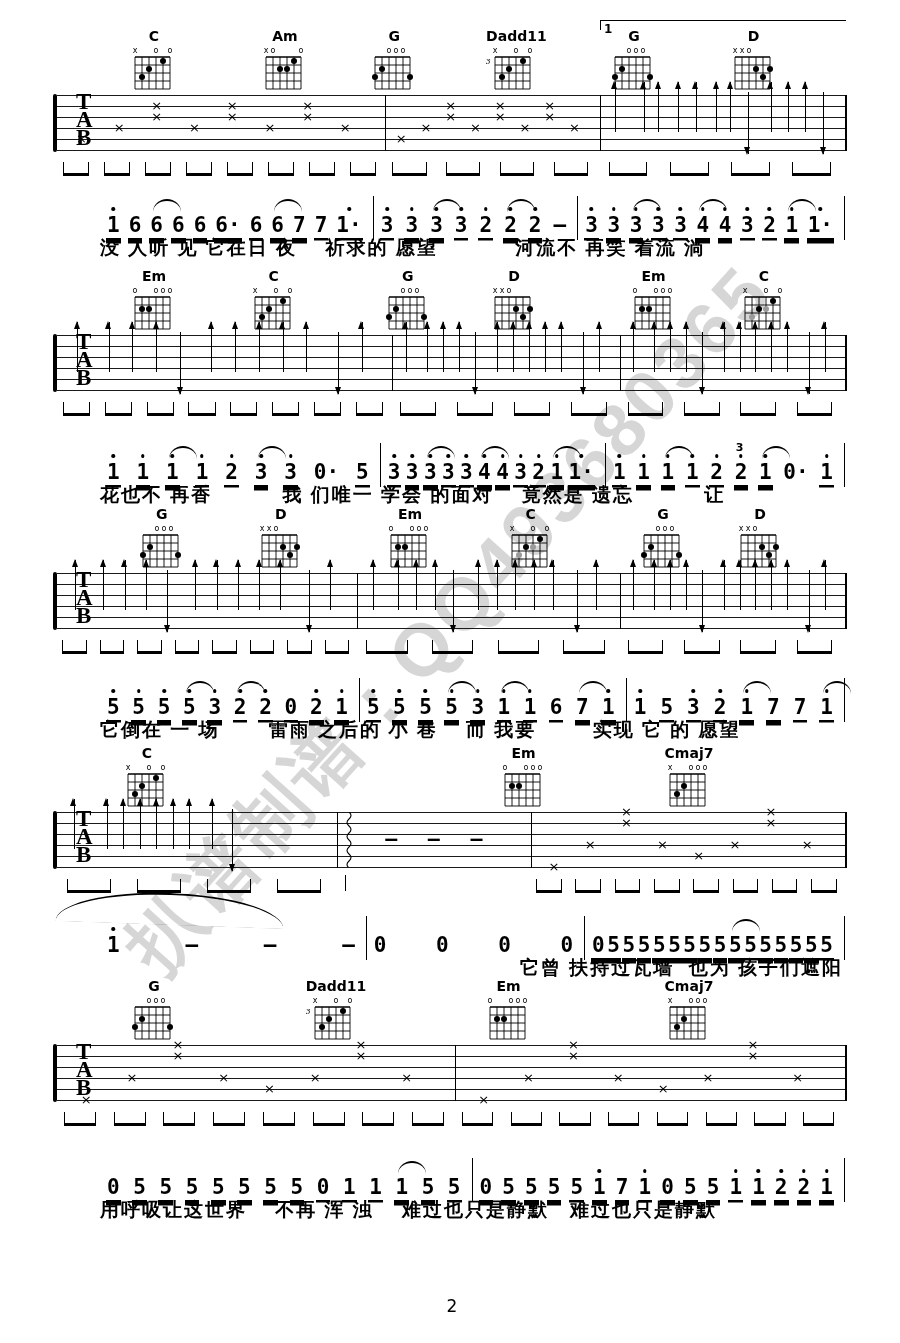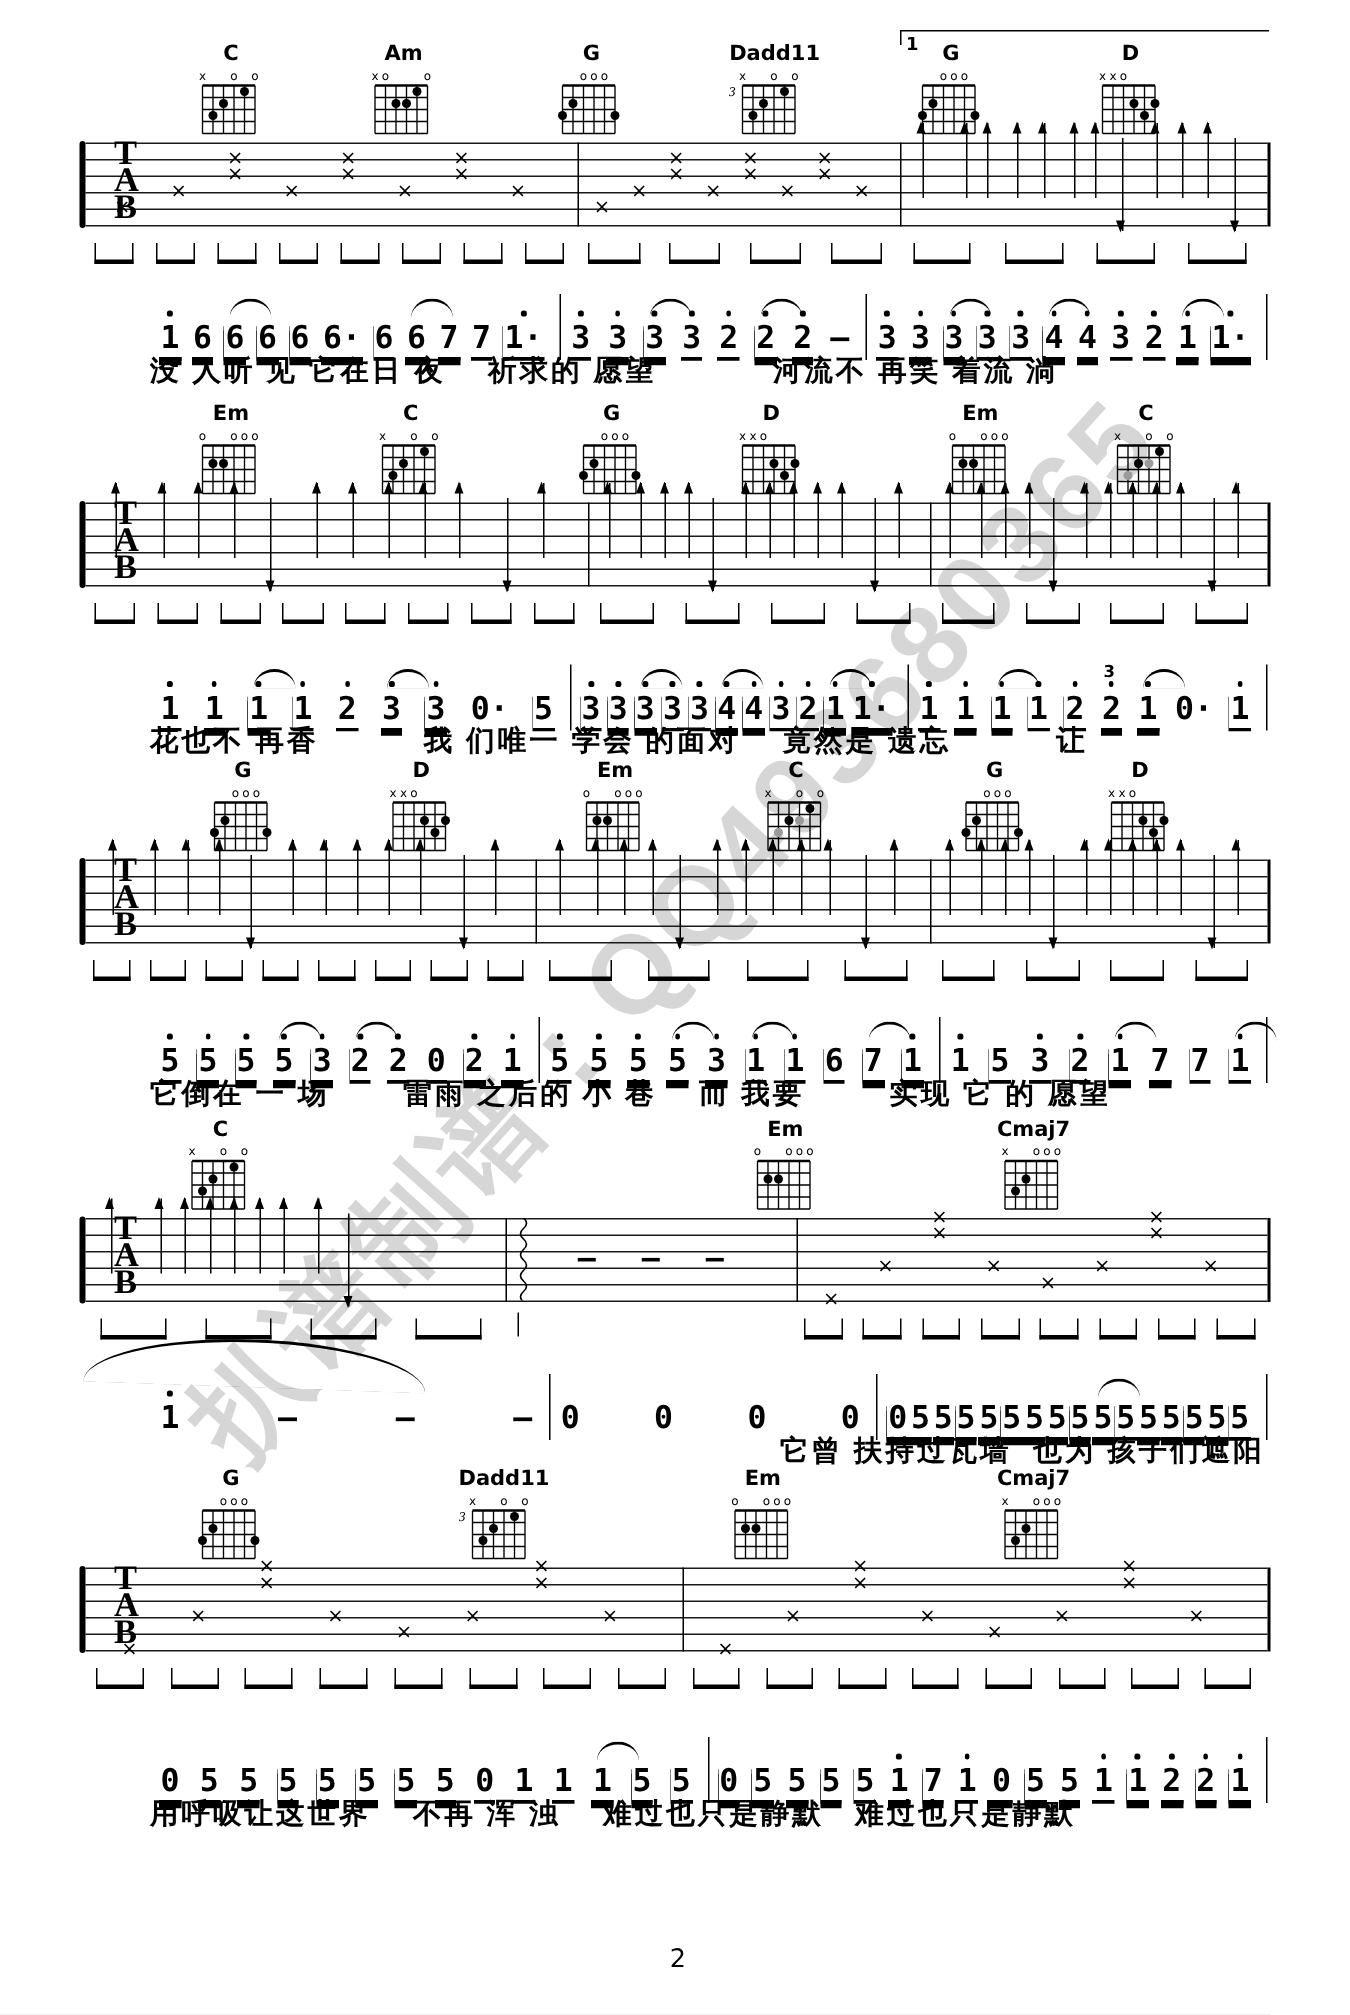--- a/index.html
+++ b/index.html
@@ -74,21 +74,21 @@
             <line x1="16" y1="13" x2="16" y2="45" stroke="#000" stroke-width="0.9"></line>
             <line x1="23" y1="13" x2="23" y2="45" stroke="#000" stroke-width="0.9"></line>
             <line x1="30" y1="13" x2="30" y2="45" stroke="#000" stroke-width="0.9"></line>
             <line x1="37" y1="13" x2="37" y2="45" stroke="#000" stroke-width="0.9"></line>
             <line x1="44" y1="13" x2="44" y2="45" stroke="#000" stroke-width="0.9"></line>
             <circle cx="16" cy="33" r="3" fill="#000"></circle>
             <circle cx="23" cy="25" r="3" fill="#000"></circle>
             <circle cx="37" cy="17" r="3" fill="#000"></circle>
           </svg></div>
       </div>
-      <div class="chord" style="left: 241px; top: 29px;">
+      <div class="chord" style="left: 257px; top: 29px;">
         <div class="cname">Am</div>
         <div><svg width="56" height="48" xmlns="http://www.w3.org/2000/svg">
             <text x="9" y="9" font-size="8" font-family="DejaVu Sans" text-anchor="middle">x</text>
             <text x="16" y="9" font-size="8" font-family="DejaVu Sans" text-anchor="middle">o</text>
             <text x="44" y="9" font-size="8" font-family="DejaVu Sans" text-anchor="middle">o</text>
             <line x1="9" y1="13" x2="44" y2="13" stroke="#000" stroke-width="1.6"></line>
             <line x1="9" y1="21" x2="44" y2="21" stroke="#000" stroke-width="0.9"></line>
             <line x1="9" y1="29" x2="44" y2="29" stroke="#000" stroke-width="0.9"></line>
             <line x1="9" y1="37" x2="44" y2="37" stroke="#000" stroke-width="0.9"></line>
             <line x1="9" y1="45" x2="44" y2="45" stroke="#000" stroke-width="0.9"></line>

